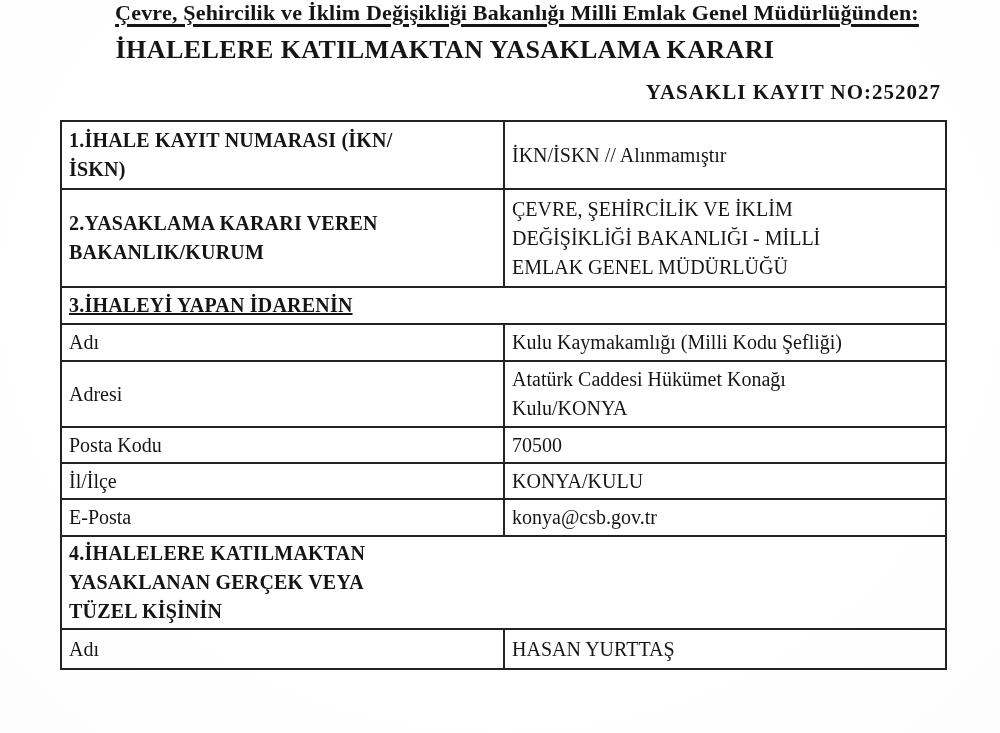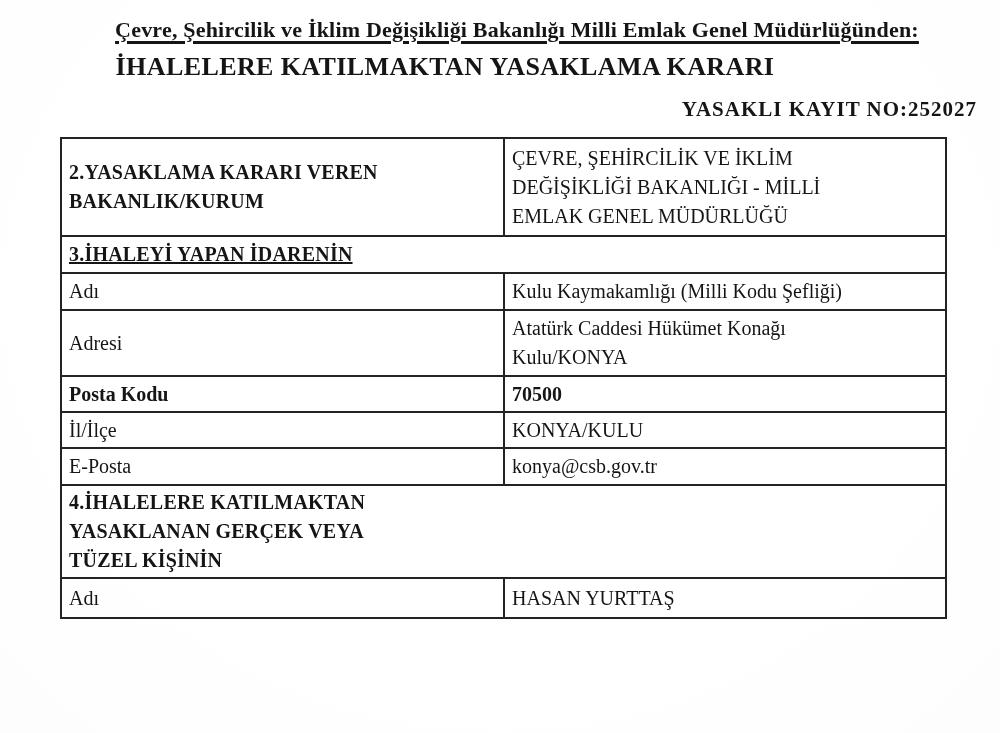--- a/index.html
+++ b/index.html
@@ -15,21 +15,20 @@
   .scan {
     width: 1000px;
     height: 733px;
     filter: blur(0.3px) contrast(1.05);
     background:
       radial-gradient(ellipse at 50% 40%, rgba(0,0,0,0.012), rgba(0,0,0,0.03)),
       #ffffff;
   }
   
   .hdr-src {
-    padding-top: 17px;
     padding-left: 34px;
     text-align: center;
     font-size: 22px;
     font-weight: bold;
     text-decoration: underline;
     text-decoration-thickness: 2.5px;
     text-underline-offset: 4px;
     letter-spacing: 0.2px;
     white-space: nowrap;
   }
@@ -41,21 +40,20 @@
     font-weight: bold;
     letter-spacing: 0.4px;
   }
   .hdr-recno {
     width: 941px;
     margin-top: 15px;
     text-align: right;
     font-size: 21px;
     font-weight: bold;
     letter-spacing: 1px;
-    padding-left: 36px;
   }
   
   table.doc {
     border-collapse: collapse;
     table-layout: fixed;
     width: 885px;
     margin: 15px 0 0 60px;
   }
   col.c1 { width: 443px; }
   col.c2 { width: 442px; }
@@ -71,21 +69,21 @@
     white-space: pre-line;
     line-height: 1.45;
   }
   td.bold { font-weight: bold; letter-spacing: 0.2px; }
   
   tr.r0  td { height: 64px; }
   tr.r1  td { height: 94px; }
   tr.r2  td { height: 33px; text-decoration: underline; }
   tr.r3  td { height: 33px; }
   tr.r4  td { height: 62px; }
-  tr.r5  td { height: 32px; font-weight: bold; }
+  tr.r5  td { height: 32px; }
   tr.r6  td { height: 32px; margin-left: 44px; }
   tr.r7  td { height: 60px; }
   tr.r8  td { height: 33px; }
   tr.r9  td { height: 89px; }
   tr.r10 td { height: 36px; }
 </style>
 </head>
 <body>
 
 <div class="scan">
@@ -95,20 +93,29 @@
   <div class="hdr-title">İHALELERE KATILMAKTAN YASAKLAMA KARARI</div>
 
   <div class="hdr-recno">YASAKLI KAYIT NO:252027</div>
 
   <table class="doc">
     <colgroup>
         <col class="c1">
         <col class="c2">
       </colgroup>
     <tbody>
+      <tr class="r0">
+        <td class="bold">
+            <span class="txt">1.İHALE KAYIT NUMARASI (İKN/
+İSKN)</span>
+          </td>
+        <td>
+            <span class="txt">İKN/İSKN // Alınmamıştır</span>
+          </td>
+      </tr>
       <tr class="r1">
         <td class="bold">
             <span class="txt">2.YASAKLAMA KARARI VEREN
 BAKANLIK/KURUM</span>
           </td>
         <td>
             <span class="txt">ÇEVRE, ŞEHİRCİLİK VE İKLİM
 DEĞİŞİKLİĞİ BAKANLIĞI - MİLLİ
 EMLAK GENEL MÜDÜRLÜĞÜ</span>
           </td>

